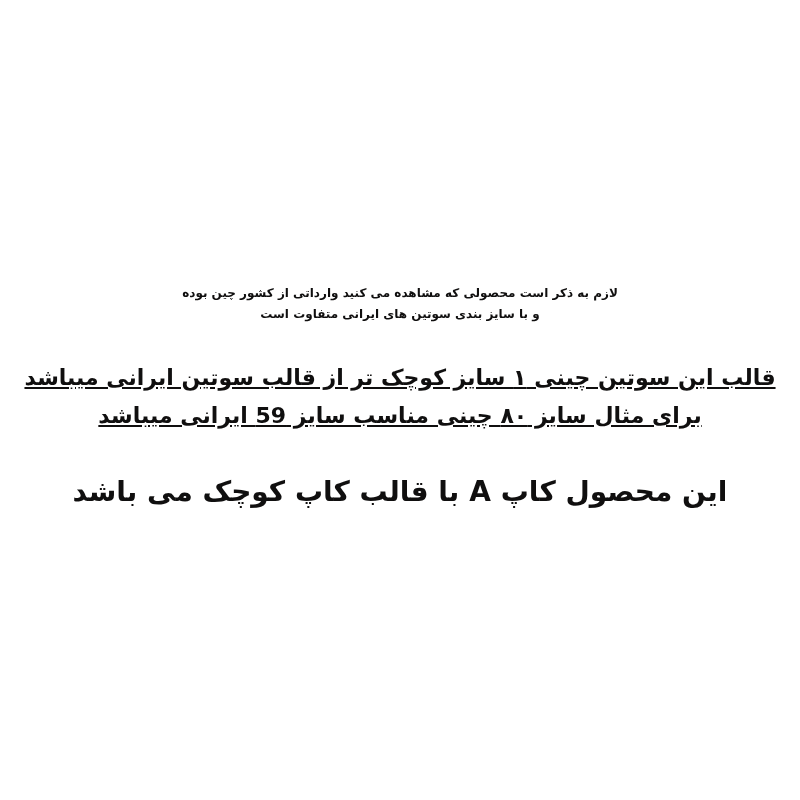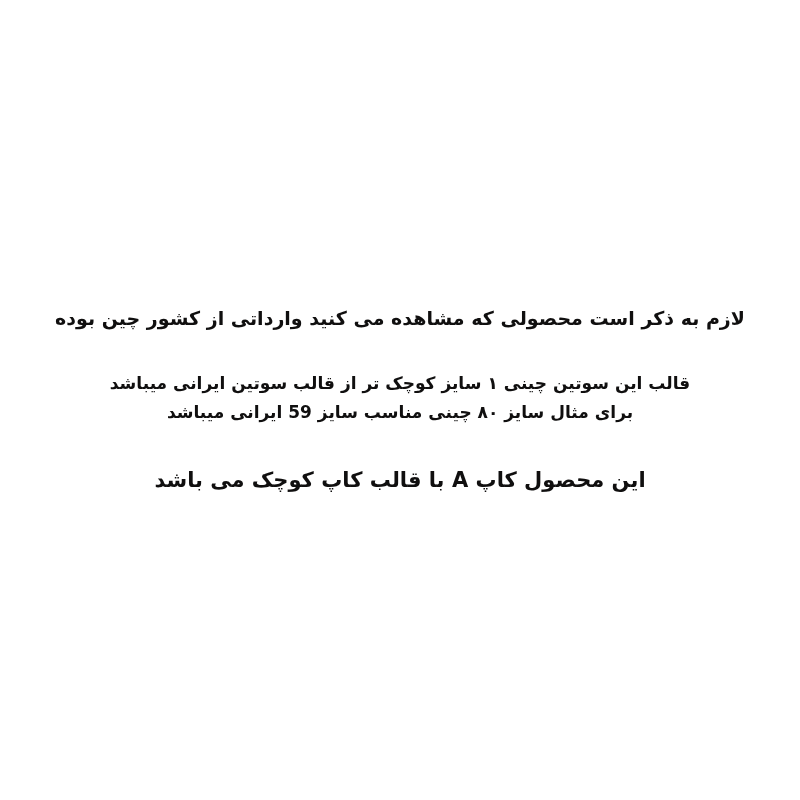--- a/index.html
+++ b/index.html
@@ -38,34 +38,35 @@
   }
   .line {
     display: block;
     color: #100f0f;
     font-weight: 700;
     font-size: 20.5px;
     line-height: 1.72;
     letter-spacing: 0.1px;
     white-space: nowrap;
   }
-  .para-1 .line { font-size: 19px; }
+  .para-1 .line { font-size: 12px; }
   .para-2 { margin-top: 12px; }
-  .para-2 .line { font-size: 17px; }
+  .para-2 .line { font-size: 22px; text-decoration: underline; }
   .para-3 { margin-top: 16px; }
-  .para-3 .line { font-size: 21px; }
+  .para-3 .line { font-size: 28px; }
 </style>
 </head>
 <body>
 
 <div class="page">
   <div class="notice">
 
     <div class="para para-1">
       <span class="line">لازم به ذکر است محصولی که مشاهده می کنید وارداتی از کشور چین بوده</span>
+      <span class="line">و با سایز بندی سوتین های ایرانی متفاوت است</span>
     </div>
 
     <div class="para para-2">
       <span class="line">قالب این سوتین چینی ۱ سایز کوچک تر از قالب سوتین ایرانی میباشد</span>
       <span class="line">برای مثال سایز ۸۰ چینی مناسب سایز 59 ایرانی میباشد</span>
     </div>
 
     <div class="para para-3">
       <span class="line">این محصول کاپ A با قالب کاپ کوچک می باشد</span>
     </div>

